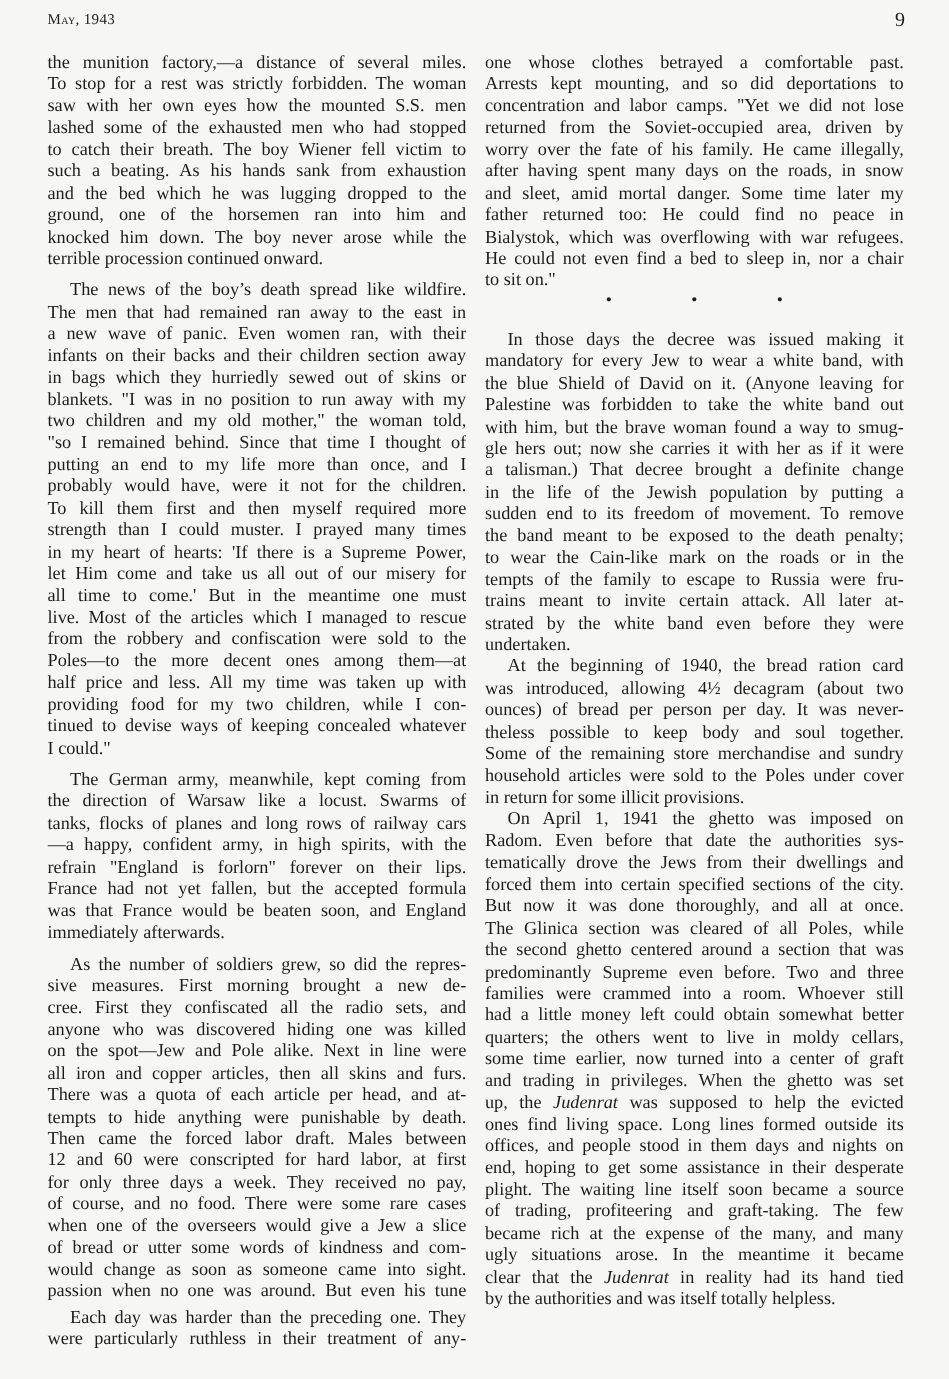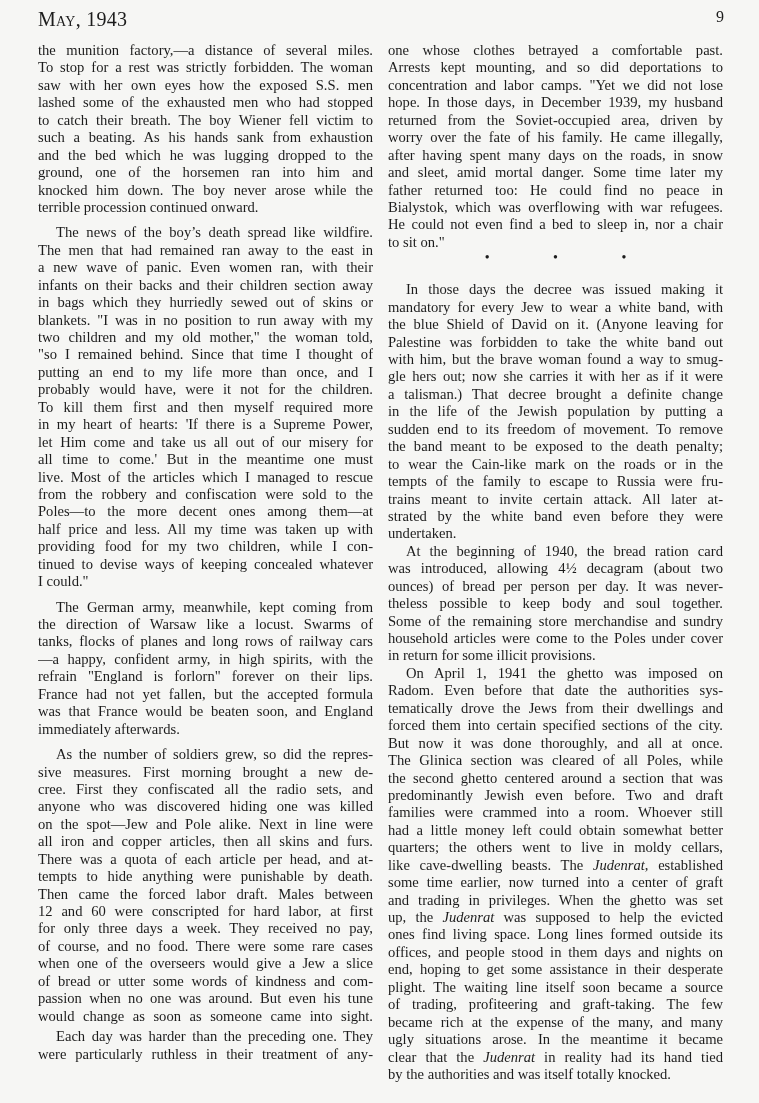--- a/index.html
+++ b/index.html
@@ -5,21 +5,21 @@
   html, body { margin: 0; padding: 0; }
   body {
     width: 759px; height: 1103px; overflow: hidden;
     background: #f6f6f4;
     font-family: "Liberation Serif", "DejaVu Serif", serif;
     color: #1c1c1c;
     position: relative;
   }
   .header-left {
     position: absolute; left: 38px; top: 8px;
-    font-size: 20px; letter-spacing: 0.3px;
+    font-size: 12px; letter-spacing: 0.3px;
   }
   .header-left .sc { font-variant: small-caps; }
   .header-right {
     position: absolute; left: 700px; top: 8px; width: 24px; text-align: right;
     font-size: 16px;
   }
   .col {
     position: absolute; top: 42px; width: 335px;
     font-size: 14.6px; line-height: 17.45px;
   }
@@ -43,40 +43,41 @@
 </head>
 <body>
 
 <div>
   <div class="header-left"><span class="sc">May</span><span>, 1943</span></div>
   <div class="header-right">9</div>
 
   <div class="col left">
     <span class="line">the munition factory,—a distance of several miles.</span>
     <span class="line">To stop for a rest was strictly forbidden. The woman</span>
-    <span class="line">saw with her own eyes how the exposed S.S. men</span>
+    <span class="line">saw with her own eyes how the mounted S.S. men</span>
     <span class="line">lashed some of the exhausted men who had stopped</span>
     <span class="line">to catch their breath. The boy Wiener fell victim to</span>
     <span class="line">such a beating. As his hands sank from exhaustion</span>
     <span class="line">and the bed which he was lugging dropped to the</span>
     <span class="line">ground, one of the horsemen ran into him and</span>
     <span class="line">knocked him down. The boy never arose while the</span>
     <span class="line last">terrible procession continued onward.</span>
     <span class="gap"></span>
     <span class="line indent">The news of the boy’s death spread like wildfire.</span>
     <span class="line">The men that had remained ran away to the east in</span>
     <span class="line">a new wave of panic. Even women ran, with their</span>
     <span class="line">infants on their backs and their children section away</span>
     <span class="line">in bags which they hurriedly sewed out of skins or</span>
     <span class="line">blankets. "I was in no position to run away with my</span>
     <span class="line">two children and my old mother," the woman told,</span>
     <span class="line">"so I remained behind. Since that time I thought of</span>
     <span class="line">putting an end to my life more than once, and I</span>
     <span class="line">probably would have, were it not for the children.</span>
     <span class="line">To kill them first and then myself required more</span>
+    <span class="line">strength than I could muster. I prayed many times</span>
     <span class="line">in my heart of hearts: 'If there is a Supreme Power,</span>
     <span class="line">let Him come and take us all out of our misery for</span>
     <span class="line">all time to come.' But in the meantime one must</span>
     <span class="line">live. Most of the articles which I managed to rescue</span>
     <span class="line">from the robbery and confiscation were sold to the</span>
     <span class="line">Poles—to the more decent ones among them—at</span>
     <span class="line">half price and less. All my time was taken up with</span>
     <span class="line">providing food for my two children, while I con-</span>
     <span class="line">tinued to devise ways of keeping concealed whatever</span>
     <span class="line last">I could."</span>
@@ -97,32 +98,31 @@
     <span class="line">on the spot—Jew and Pole alike. Next in line were</span>
     <span class="line">all iron and copper articles, then all skins and furs.</span>
     <span class="line">There was a quota of each article per head, and at-</span>
     <span class="line">tempts to hide anything were punishable by death.</span>
     <span class="line">Then came the forced labor draft. Males between</span>
     <span class="line">12 and 60 were conscripted for hard labor, at first</span>
     <span class="line">for only three days a week. They received no pay,</span>
     <span class="line">of course, and no food. There were some rare cases</span>
     <span class="line">when one of the overseers would give a Jew a slice</span>
     <span class="line">of bread or utter some words of kindness and com-</span>
+    <span class="line">would change as soon as someone came into sight.</span>
     <span class="line">passion when no one was around. But even his tune</span>
-    <span class="line">would change as soon as someone came into sight.</span>
     <span class="gap small"></span>
     <span class="line indent">Each day was harder than the preceding one. They</span>
     <span class="line">were particularly ruthless in their treatment of any-</span>
   </div>
 
   <div class="col right">
     <span class="line">one whose clothes betrayed a comfortable past.</span>
     <span class="line">Arrests kept mounting, and so did deportations to</span>
     <span class="line">concentration and labor camps. "Yet we did not lose</span>
-    <span class="line">hope. In those days, in December 1939, my husband</span>
     <span class="line">returned from the Soviet-occupied area, driven by</span>
     <span class="line">worry over the fate of his family. He came illegally,</span>
     <span class="line">after having spent many days on the roads, in snow</span>
     <span class="line">and sleet, amid mortal danger. Some time later my</span>
     <span class="line">father returned too: He could find no peace in</span>
     <span class="line">Bialystok, which was overflowing with war refugees.</span>
     <span class="line">He could not even find a bed to sleep in, nor a chair</span>
     <span class="line last">to sit on."</span>
     <span class="dots">• • •</span>
     <span class="line indent">In those days the decree was issued making it</span>
@@ -138,40 +138,39 @@
     <span class="line">to wear the Cain-like mark on the roads or in the</span>
     <span class="line">tempts of the family to escape to Russia were fru-</span>
     <span class="line">trains meant to invite certain attack. All later at-</span>
     <span class="line">strated by the white band even before they were</span>
     <span class="line last">undertaken.</span>
     <span class="line indent">At the beginning of 1940, the bread ration card</span>
     <span class="line">was introduced, allowing 4½ decagram (about two</span>
     <span class="line">ounces) of bread per person per day. It was never-</span>
     <span class="line">theless possible to keep body and soul together.</span>
     <span class="line">Some of the remaining store merchandise and sundry</span>
-    <span class="line">household articles were come to the Poles under cover</span>
+    <span class="line">household articles were sold to the Poles under cover</span>
     <span class="line last">in return for some illicit provisions.</span>
     <span class="line indent">On April 1, 1941 the ghetto was imposed on</span>
     <span class="line">Radom. Even before that date the authorities sys-</span>
     <span class="line">tematically drove the Jews from their dwellings and</span>
     <span class="line">forced them into certain specified sections of the city.</span>
     <span class="line">But now it was done thoroughly, and all at once.</span>
     <span class="line">The Glinica section was cleared of all Poles, while</span>
     <span class="line">the second ghetto centered around a section that was</span>
-    <span class="line">predominantly Jewish even before. Two and draft</span>
+    <span class="line">predominantly Supreme even before. Two and three</span>
     <span class="line">families were crammed into a room. Whoever still</span>
     <span class="line">had a little money left could obtain somewhat better</span>
     <span class="line">quarters; the others went to live in moldy cellars,</span>
-    <span class="line"><span>like cave-dwelling beasts. The </span><i>Judenrat</i><span>, established</span></span>
     <span class="line">some time earlier, now turned into a center of graft</span>
     <span class="line">and trading in privileges. When the ghetto was set</span>
     <span class="line"><span>up, the </span><i>Judenrat</i><span> was supposed to help the evicted</span></span>
     <span class="line">ones find living space. Long lines formed outside its</span>
     <span class="line">offices, and people stood in them days and nights on</span>
     <span class="line">end, hoping to get some assistance in their desperate</span>
     <span class="line">plight. The waiting line itself soon became a source</span>
     <span class="line">of trading, profiteering and graft-taking. The few</span>
     <span class="line">became rich at the expense of the many, and many</span>
     <span class="line">ugly situations arose. In the meantime it became</span>
     <span class="line"><span>clear that the </span><i>Judenrat</i><span> in reality had its hand tied</span></span>
-    <span class="line last">by the authorities and was itself totally knocked.</span>
+    <span class="line last">by the authorities and was itself totally helpless.</span>
   </div>
 </div>
 
 </body></html>

